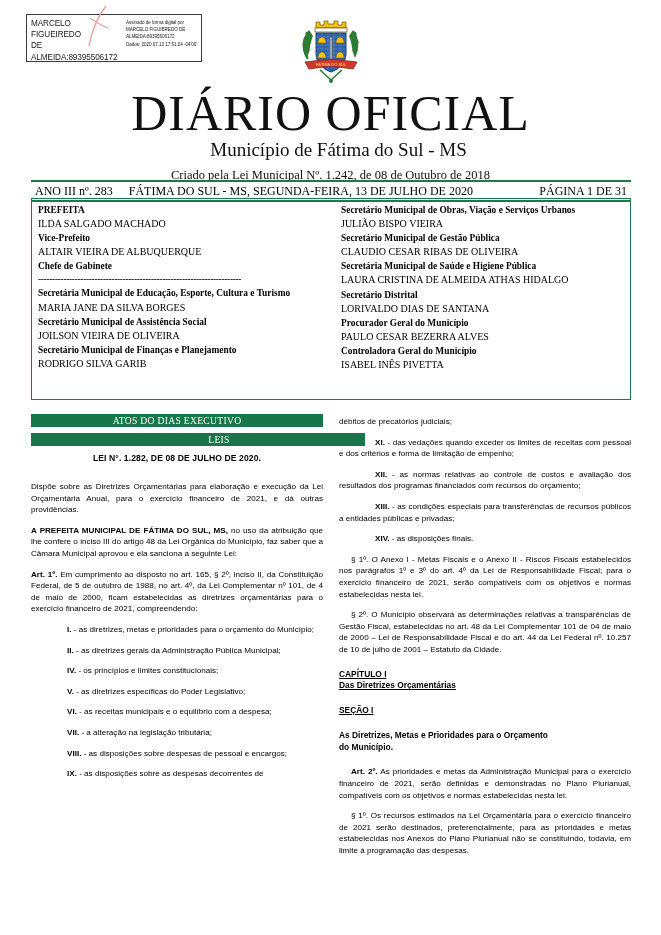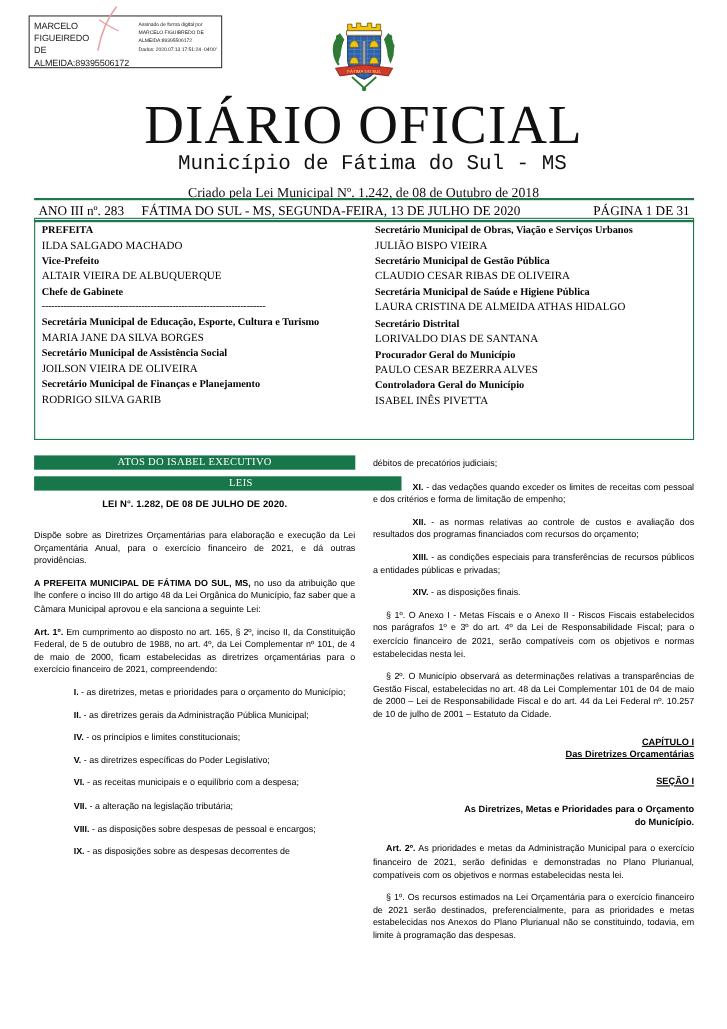--- a/index.html
+++ b/index.html
@@ -72,21 +72,21 @@
   .masthead { position: absolute; left: 0; top: 86px; width: 661px; text-align: center; }
   .do-title {
     font-family: "Liberation Serif", serif;
     font-size: 50px;
     line-height: 54px;
     letter-spacing: 1px;
     font-weight: 400;
     color: #111;
   }
   .do-sub {
-    font-family: Liberation Mono, monospace;
+    font-family: Liberation Serif, serif;
     font-size: 19px;
     line-height: 23px;
     color: #111;
     margin-top: -2px;
     padding-left: 16px;
   }
   .do-law {
     font-family: "Liberation Serif", serif;
     font-size: 12.5px;
     line-height: 17px;
@@ -206,21 +206,21 @@
     margin: 0 0 17px 0;
     letter-spacing: 0.1px;
   }
   .b { font-weight: 700; }
   .u { text-decoration: underline; }
   .hd {
     font-family: "Liberation Sans", sans-serif;
     font-weight: 700;
     font-size: 8.4px;
     line-height: 11.8px;
-    text-align: right;
+    text-align: left;
     margin: 0;
   }
   .sp-top { margin-top: 13px; }
   .sp-bot { margin-bottom: 13px; }
 </style>
 </head>
 <body>
 
 <div class="page">
 
@@ -324,21 +324,21 @@
       <div class="off-name">LAURA CRISTINA DE ALMEIDA  ATHAS HIDALGO</div>
       <div class="off-role">Secretário Distrital</div>
       <div class="off-name">LORIVALDO DIAS DE SANTANA</div>
       <div class="off-role">Procurador Geral do Município</div>
       <div class="off-name">PAULO CESAR BEZERRA ALVES</div>
       <div class="off-role">Controladora Geral do Município</div>
       <div class="off-name">ISABEL INÊS PIVETTA</div>
     </div>
   </div>
 
-  <div class="banner b1">ATOS DO ISABEL EXECUTIVO</div>
+  <div class="banner b1">ATOS DO DIAS EXECUTIVO</div>
   <div class="banner b2">LEIS</div>
 
   <div class="col left">
     <div class="lei-title">LEI N°. 1.282, DE 08 DE JULHO DE 2020.</div>
 
     <p class="p">Dispõe sobre as Diretrizes Orçamentárias para elaboração e execução da Lei Orçamentária Anual, para o exercício financeiro de 2021, e dá outras providências.</p>
 
     <p class="p"><span class="b">A PREFEITA MUNICIPAL DE FÁTIMA DO SUL, MS,</span><span> no uso da atribuição que lhe confere o inciso III do artigo 48 da Lei Orgânica do Município, faz saber que a Câmara Municipal aprovou e ela sanciona a seguinte Lei:</span></p>
 
     <p class="p"><span class="b">Art. 1º.</span><span> Em cumprimento ao disposto no art. 165, § 2º, inciso II, da Constituição Federal, de 5 de outubro de 1988, no art. 4º, da Lei Complementar nº 101, de 4 de maio de 2000, ficam estabelecidas as diretrizes orçamentárias para o exercício financeiro de 2021, compreendendo:</span></p>

